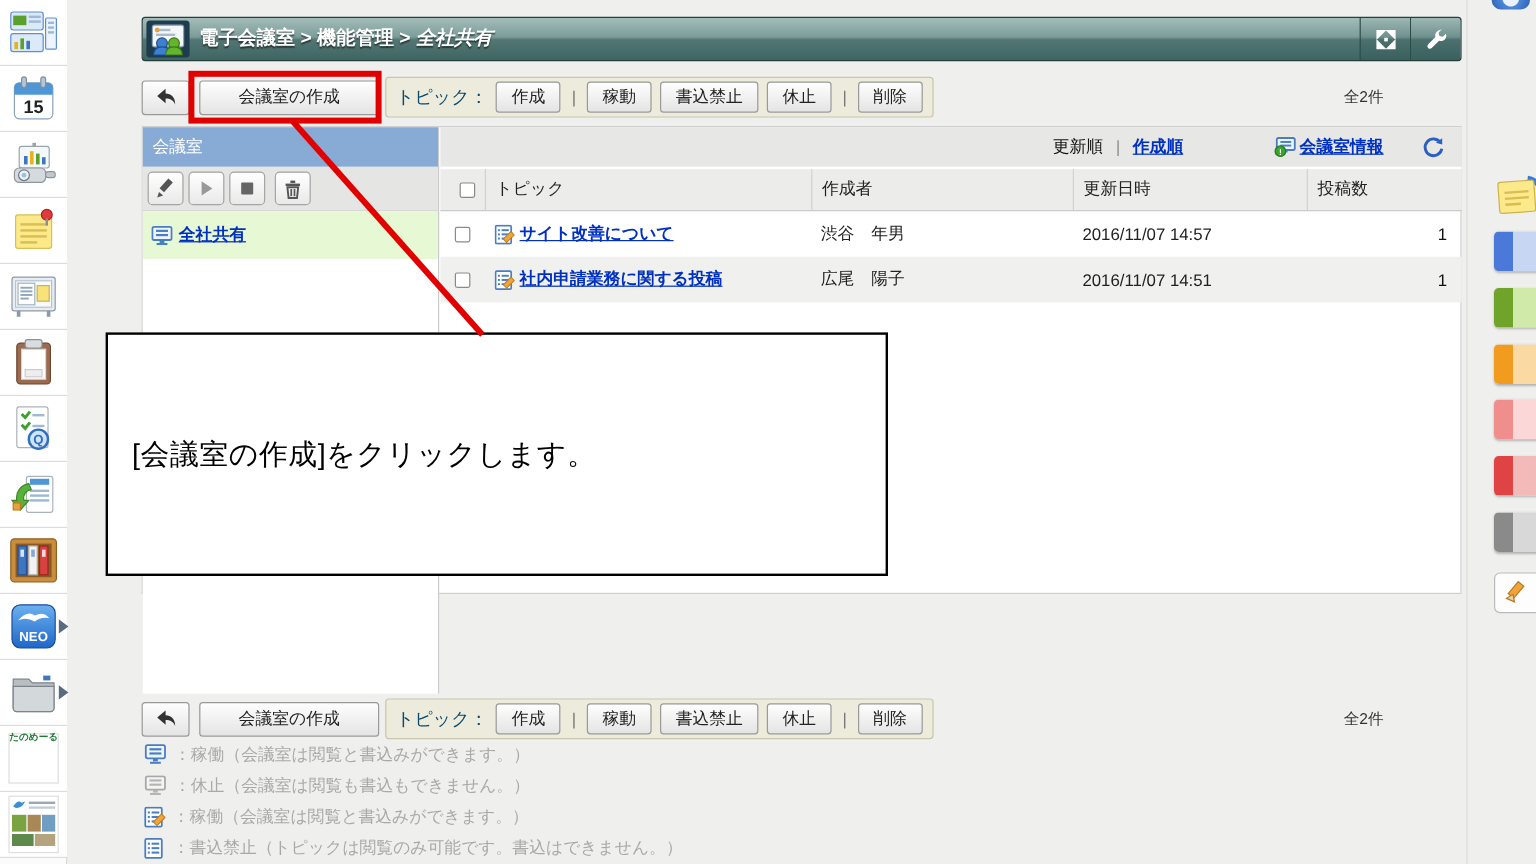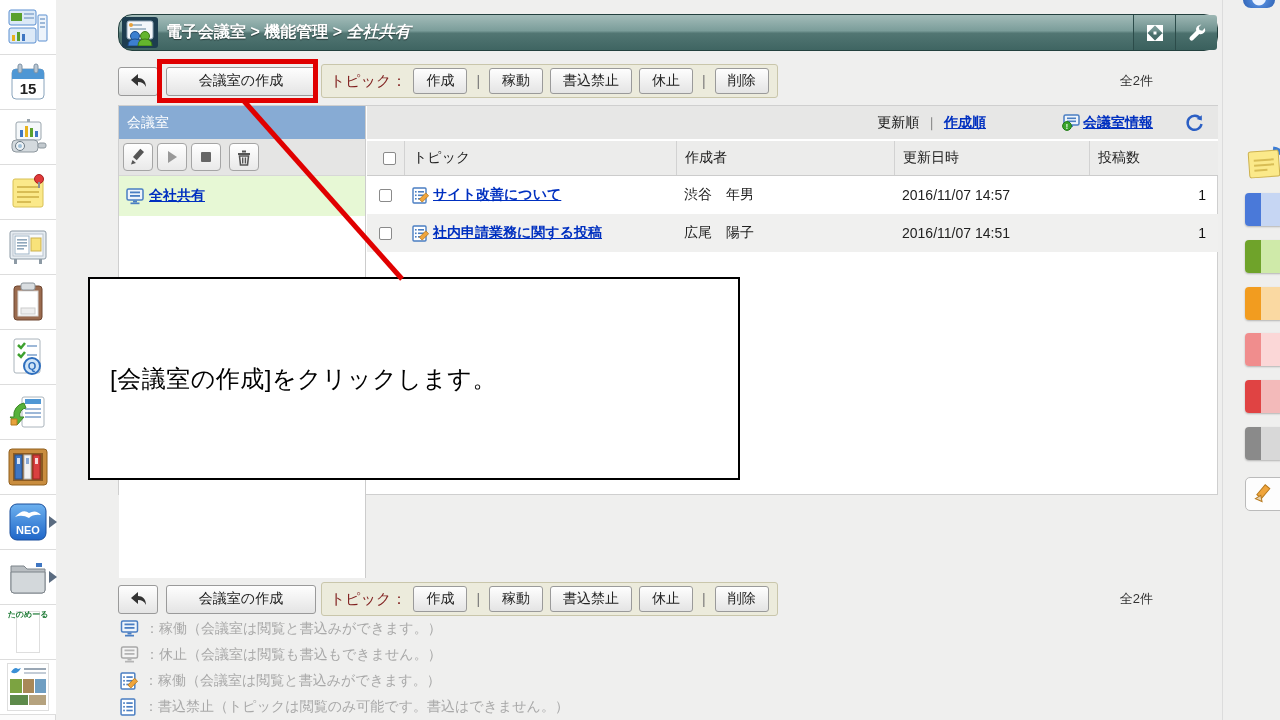--- a/index.html
+++ b/index.html
@@ -23,40 +23,40 @@
             border-radius:4px 0 0 4px; overflow:hidden; box-shadow:0 1px 2px rgba(0,0,0,.25); }
   .swatch .dk { width:16px; height:100%; }
   .swatch .lt { flex:1; height:100%; }
   .pencil-btn { position:absolute; left:22px; width:36px; height:34px; background:#fdfdfd;
                 border:1px solid #bbb; border-radius:5px 0 0 5px; display:flex; align-items:center; justify-content:center; }
   .blue-sliver { position:absolute; left:20px; top:-8px; width:32px; height:16px; border-radius:16px;
                  background:radial-gradient(circle at 50% 40%, #eaf2ff 35%, #4d86d8 40%, #2d5fb0 100%); }
   
   .main-header { position:absolute; left:118px; top:14px; width:1100px; height:37px;
      background:linear-gradient(to bottom,#a3bcb9 0%, #7b9d9a 45%, #527673 52%, #3f6562 100%);
-     border:1px solid #23403e; border-radius:14px; display:flex; align-items:center; }
+     border:1px solid #23403e; border-radius:3px; display:flex; align-items:center; }
   .mh-icon { width:36px; height:31px; margin:0 8px 0 3px; background:#1d3d4f; border-radius:3px;
              display:flex; align-items:center; justify-content:center; }
   .mh-title { color:#fff; font-size:16px; font-weight:bold; text-shadow:0 1px 1px rgba(0,0,0,.5); }
   .mh-title .cur { font-style:italic; }
   .mh-btns { margin-left:auto; display:flex; height:100%; }
   .mh-btn { width:42px; height:100%; border-left:1px solid #2c4c4a;
             background:linear-gradient(to bottom,#9db7b4 0%, #6f918e 45%, #4b706d 52%, #3a605d 100%);
             display:flex; align-items:center; justify-content:center; }
   .mh-btn:last-child { border-radius:0 3px 3px 0; }
   
   .toolbar { position:absolute; left:118px; width:1100px; height:38px; display:flex; align-items:center; }
   .btn { display:inline-flex; align-items:center; justify-content:center; height:29px;
          background:linear-gradient(to bottom,#fefefe,#e4e4e4); border:1px solid #9a9a9a;
          border-radius:3px; font-size:14px; color:#222; padding:0 14px; cursor:default; }
   .btn-back { width:40px; padding:0; }
   .btn-create { margin-left:8px; width:150px; font-size:14px; }
   .topic-group { display:flex; align-items:center; margin-left:5px; height:34px;
                  background:#ecebdc; border:1px solid #c9c6ab; border-radius:3px; padding:0 8px; gap:7px; }
-  .topic-label { font-size:15px; color:#7f1d1d; }
+  .topic-label { font-size:15px; color:#0c4a6e; }
   .tg-btn { height:26px; padding:0 12px; font-size:14px; }
   .tg-sep { color:#777; font-size:14px; padding:0 2px; }
   .total-count { position:absolute; right:65px; font-size:13px; color:#333; }
   
   .panel { position:absolute; left:118px; top:105px; width:1100px; height:390px; background:#fff;
            border:1px solid #cfcfcf; }
   .room-pane { position:absolute; left:0; top:0; width:247px; height:472px; border-right:1px solid #ccc; background:#fff; }
   .room-head { height:33px; background:#87abd4; color:#fff; font-size:14px; display:flex; align-items:center; padding-left:8px; }
   .room-tools { height:37px; background:#e5e5e4; border-bottom:1px solid #d7d7d7; display:flex; align-items:center; padding-left:4px; gap:4px; }
   .icon-btn { width:30px; height:28px; background:linear-gradient(#fff,#e9e9e9); border:1px solid #a5a5a5;
@@ -226,21 +226,21 @@
   </div>
   <div class="rail-cell">
     <svg width="40" height="34" viewBox="0 0 40 34">
       <path d="M3 6 h13 l3 3 h18 v21 a3 3 0 0 1 -3 3 h-28 a3 3 0 0 1 -3 -3 z" fill="#b9bec2" stroke="#7d848a"></path>
       <path d="M3 12 h34 v18 a3 3 0 0 1 -3 3 h-28 a3 3 0 0 1 -3 -3 z" fill="#d3d8db" stroke="#7d848a"></path>
       <rect x="28" y="3" width="6" height="4" fill="#3f76c2"></rect>
     </svg>
     <span class="rail-arrow"></span>
   </div>
   <div class="rail-cell">
-    <div style="width:24px;height:42px;background:#fff;border:1px solid #dedede;display:flex;flex-direction:column;align-items:center;justify-content:center;gap:33px;">
+    <div style="width:42px;height:42px;background:#fff;border:1px solid #dedede;display:flex;flex-direction:column;align-items:center;justify-content:center;gap:33px;">
       <div style="font-size:8px;font-weight:bold;color:#1d7a35;white-space:nowrap;">たのめーる</div>
       <svg width="26" height="18" viewBox="0 0 26 18" style="margin-top:2px">
         <rect x="1" y="4" width="9" height="11" fill="#1d7a35"></rect>
         <rect x="3" y="6" width="5" height="2" fill="#fff"></rect>
         <rect x="3" y="10" width="5" height="2" fill="#fff"></rect>
         <path d="M14 16 q2 -8 5 -12 q3 2 5 1 q-1 6 -4 11 z" fill="#1d7a35"></path>
       </svg>
     </div>
   </div>
   <div class="rail-cell">

